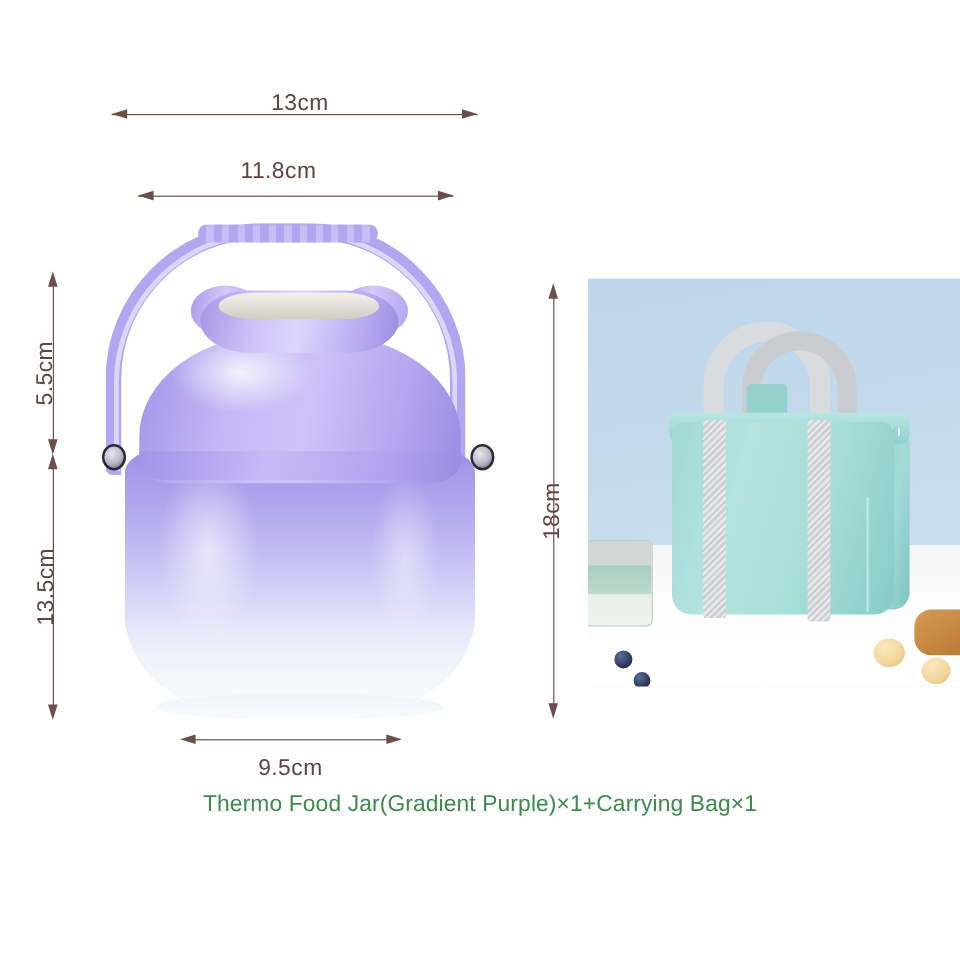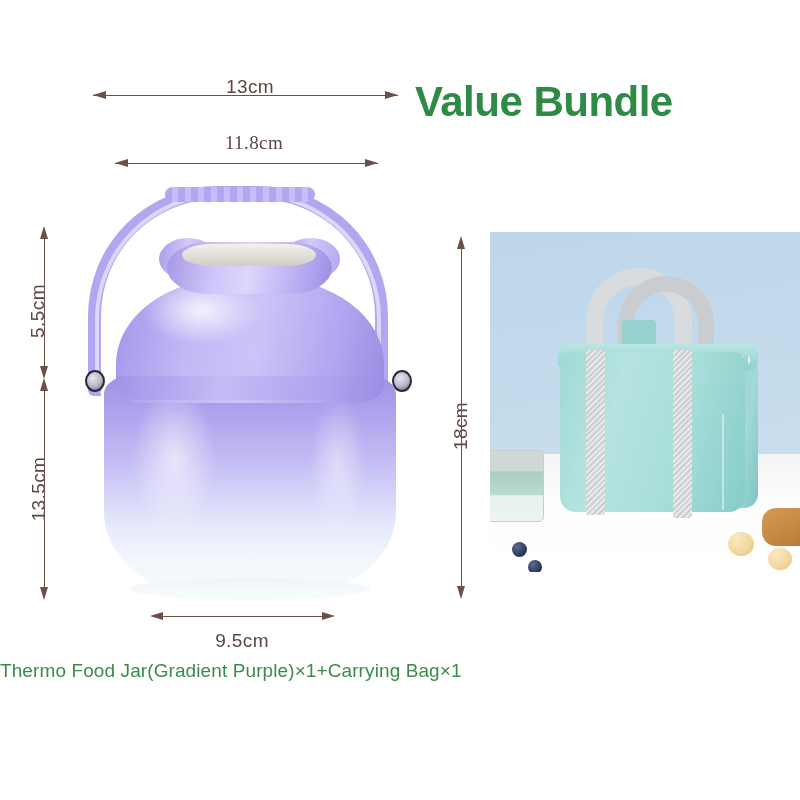--- a/index.html
+++ b/index.html
@@ -285,38 +285,38 @@
     width: 60px; height: 38px;
     border-radius: 14px 0 0 14px;
     background: linear-gradient(150deg, #d69a55 0%, #c4863f 55%, #b0752f 100%);
   }
 
   
   .caption {
     position: absolute;
     left: 0; top: 660px;
     width: 800px;
+    text-align: center;
     font-size: 19px;
     color: #3c8a4c;
     letter-spacing: 0.1px;
   }
 </style>
 </head>
 <body>
 
 <div id="stage">
 
-  <div class="headline">Value Bundle</div>
 
   <div class="dim-label" style="left:250px; top:76px; transform:translateX(-50%);">13cm</div>
   <div class="dim-line-h" style="left:93px; top:95px; width:305px;"></div>
   <div class="arrow left" style="left:93px; top:91px;"></div>
   <div class="arrow right" style="left:385px; top:91px;"></div>
 
-  <div class="dim-label" style="left:254px; top:132px; transform:translateX(-50%);font-family:Liberation Serif, serif;">11.8cm</div>
+  <div class="dim-label" style="left:232px; top:132px; transform:translateX(-50%);">11.8cm</div>
   <div class="dim-line-h" style="left:115px; top:163px; width:263px;"></div>
   <div class="arrow left" style="left:115px; top:159px;"></div>
   <div class="arrow right" style="left:365px; top:159px;"></div>
 
   <div class="dim-label vert" style="left:-2px; top:300px; width:80px; text-align:center;">5.5cm</div>
   <div class="dim-line-v" style="left:44px; top:233px; height:142px;"></div>
   <div class="arrow up" style="left:40px; top:226px;"></div>
   <div class="arrow down" style="left:40px; top:366px;"></div>
 
   <div class="dim-label vert" style="left:-6px; top:478px; width:90px; text-align:center;">13.5cm</div>

